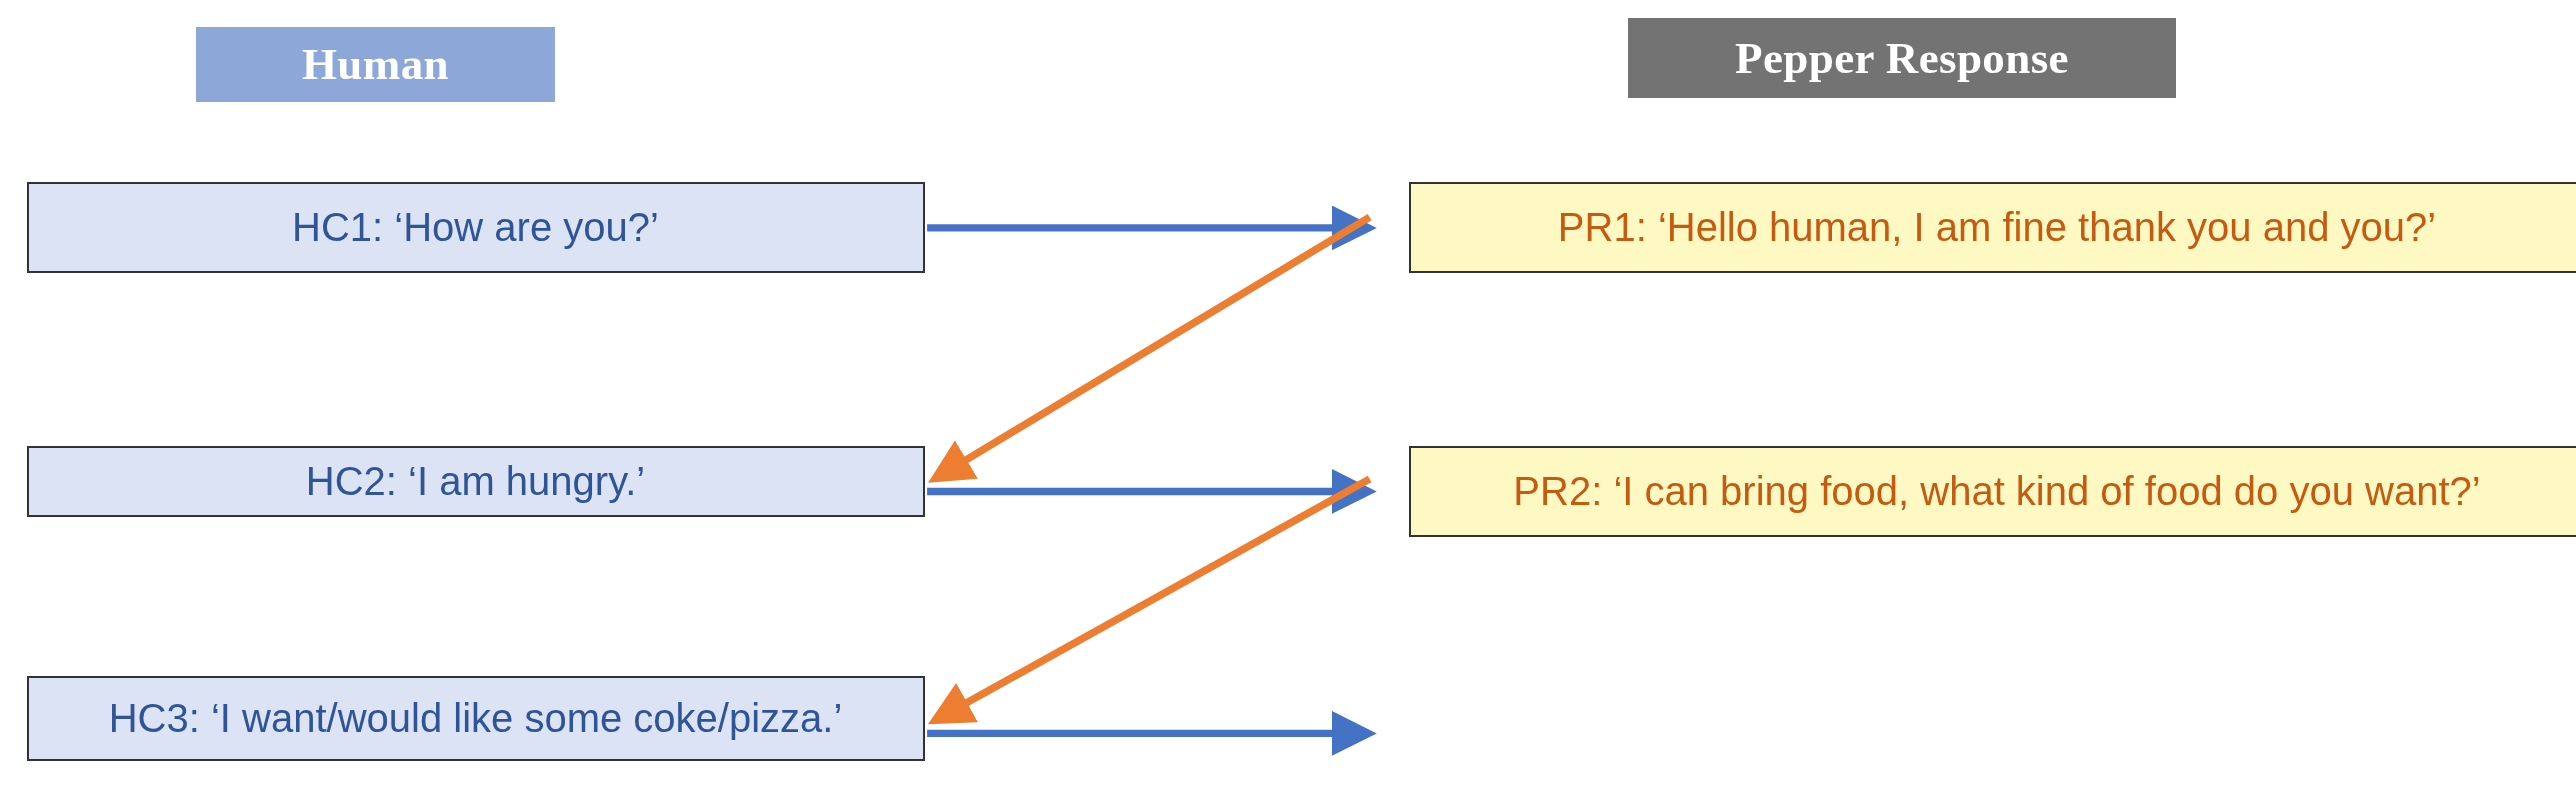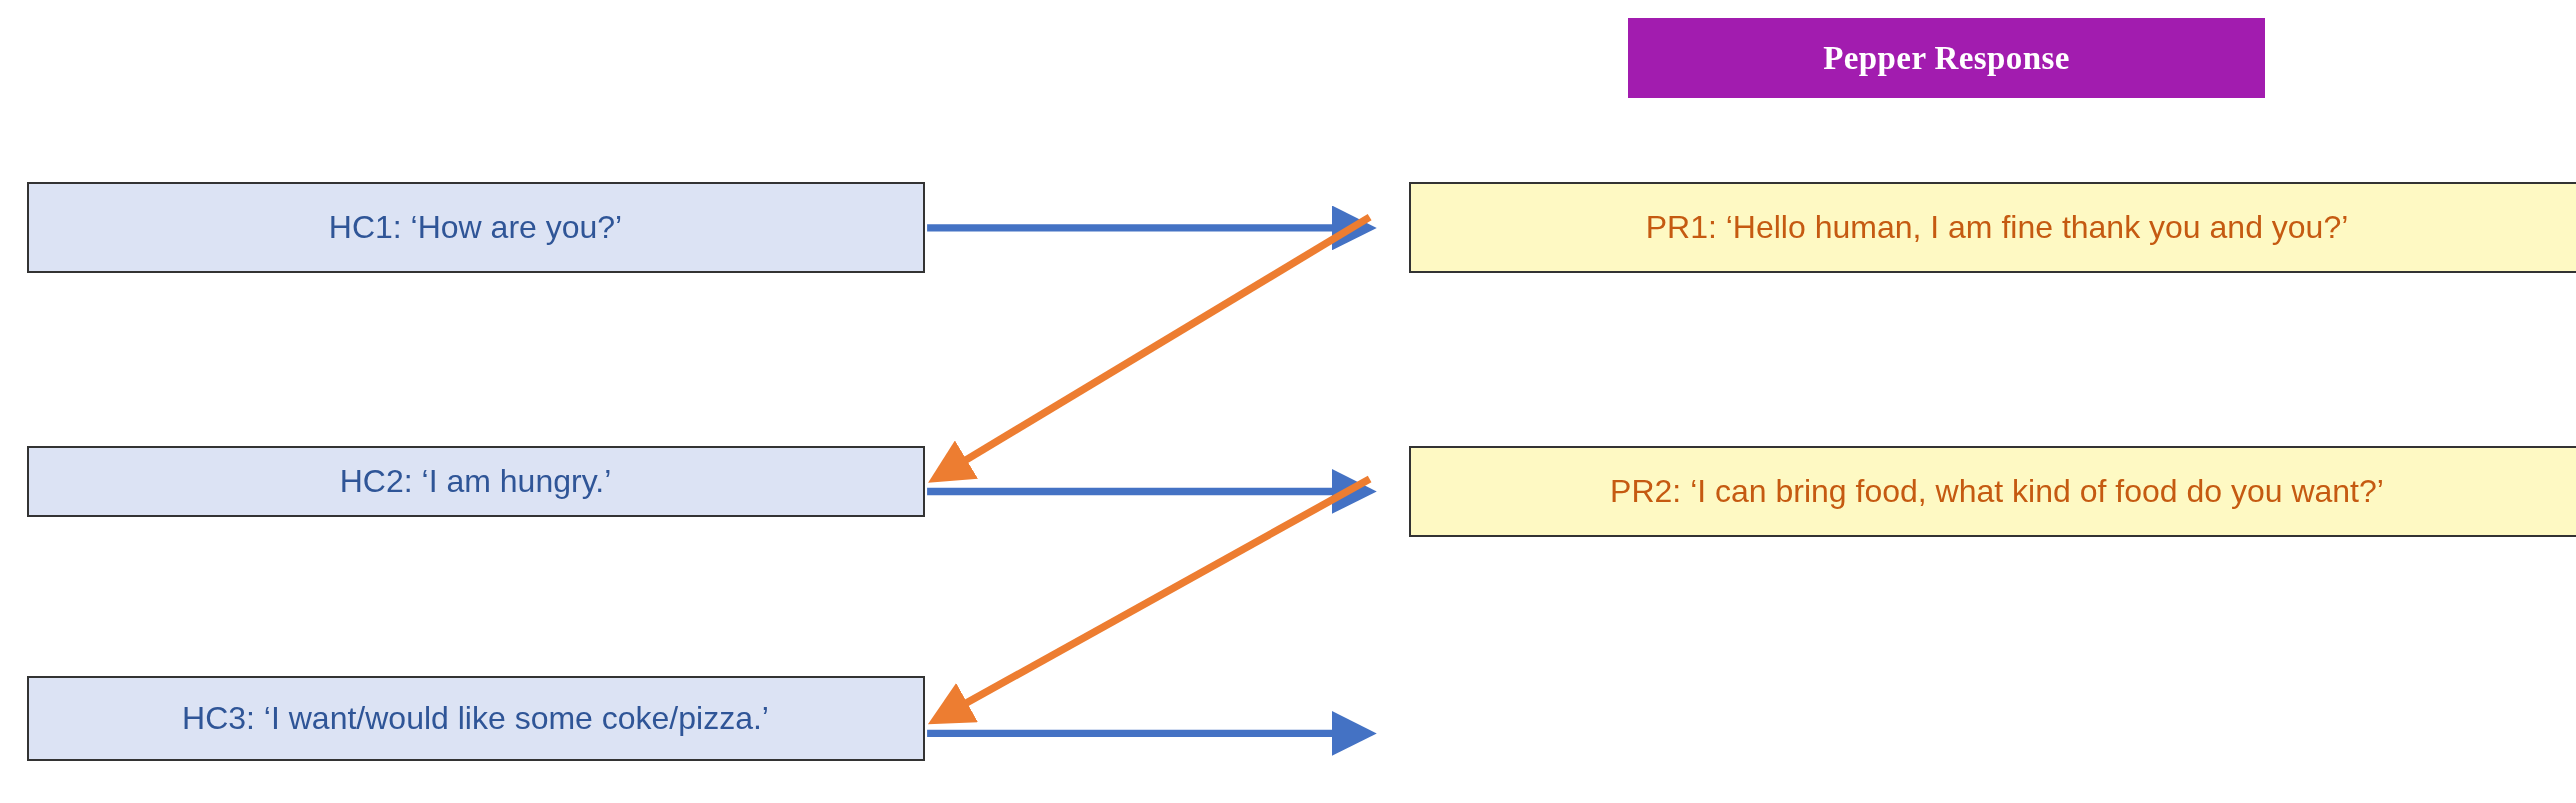--- a/index.html
+++ b/index.html
@@ -31,32 +31,32 @@
     left: 196px;
     top: 26.5px;
     width: 359px;
     height: 75px;
     background: #8CA7D8;
     font-size: 45px;
   }
   #hdr-pepper {
     left: 1628px;
     top: 18px;
-    width: 637px;
+    width: 548px;
     height: 80px;
-    background: #a21caf;
-    font-size: 33px;
+    background: #737373;
+    font-size: 45px;
   }
   .box {
     position: absolute;
     display: flex;
     align-items: center;
     justify-content: center;
     box-sizing: border-box;
-    font-size: 32px;
+    font-size: 40px;
     white-space: nowrap;
   }
   .box-human {
     background: #DCE3F4;
     border: 2.5px solid #333333;
     color: #2F5597;
   }
   .box-pepper {
     background: #fef9c3;
     border: 2.5px solid #333333;
@@ -79,20 +79,21 @@
     width: 2576px;
     height: 803px;
     pointer-events: none;
   }
 </style>
 </head>
 <body>
 
 <div id="canvas">
 
+  <div class="hdr" id="hdr-human">Human</div>
   <div class="hdr" id="hdr-pepper">Pepper Response</div>
 
   <div class="box box-human" id="hc1">HC1: ‘How are you?’</div>
   <div class="box box-human" id="hc2">HC2: ‘I am hungry.’</div>
   <div class="box box-human" id="hc3">HC3: ‘I want/would like some coke/pizza.’</div>
 
   <div class="box box-pepper" id="pr1">PR1: ‘Hello human, I am fine thank you and you?’</div>
   <div class="box box-pepper" id="pr2">PR2: ‘I can bring food, what kind of food do you want?’</div>
 
   <svg id="arrows" viewBox="0 0 3107 969">

